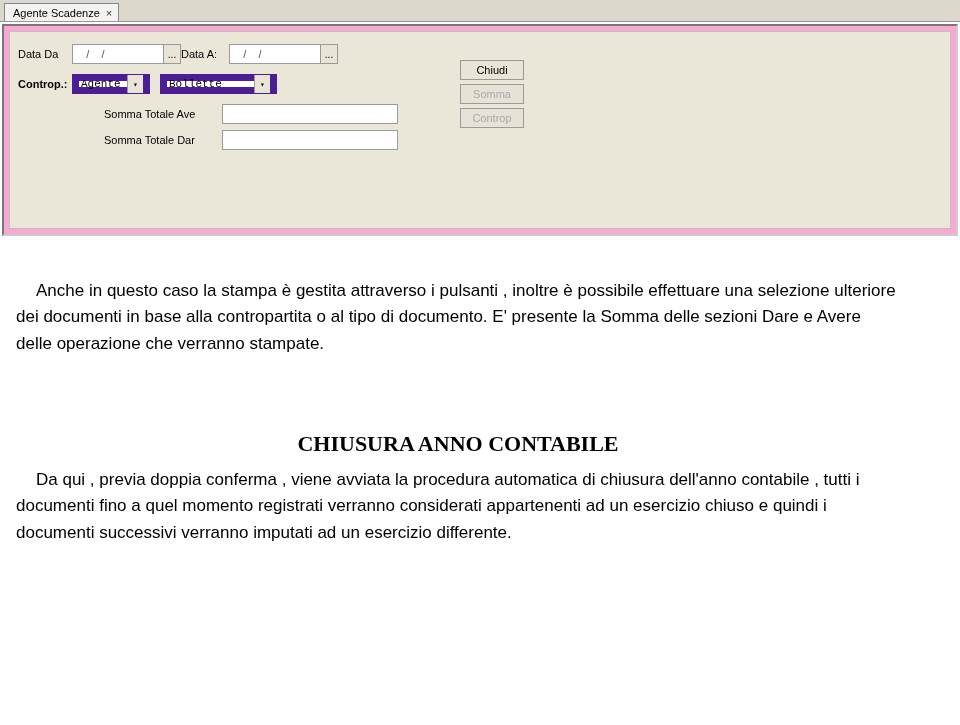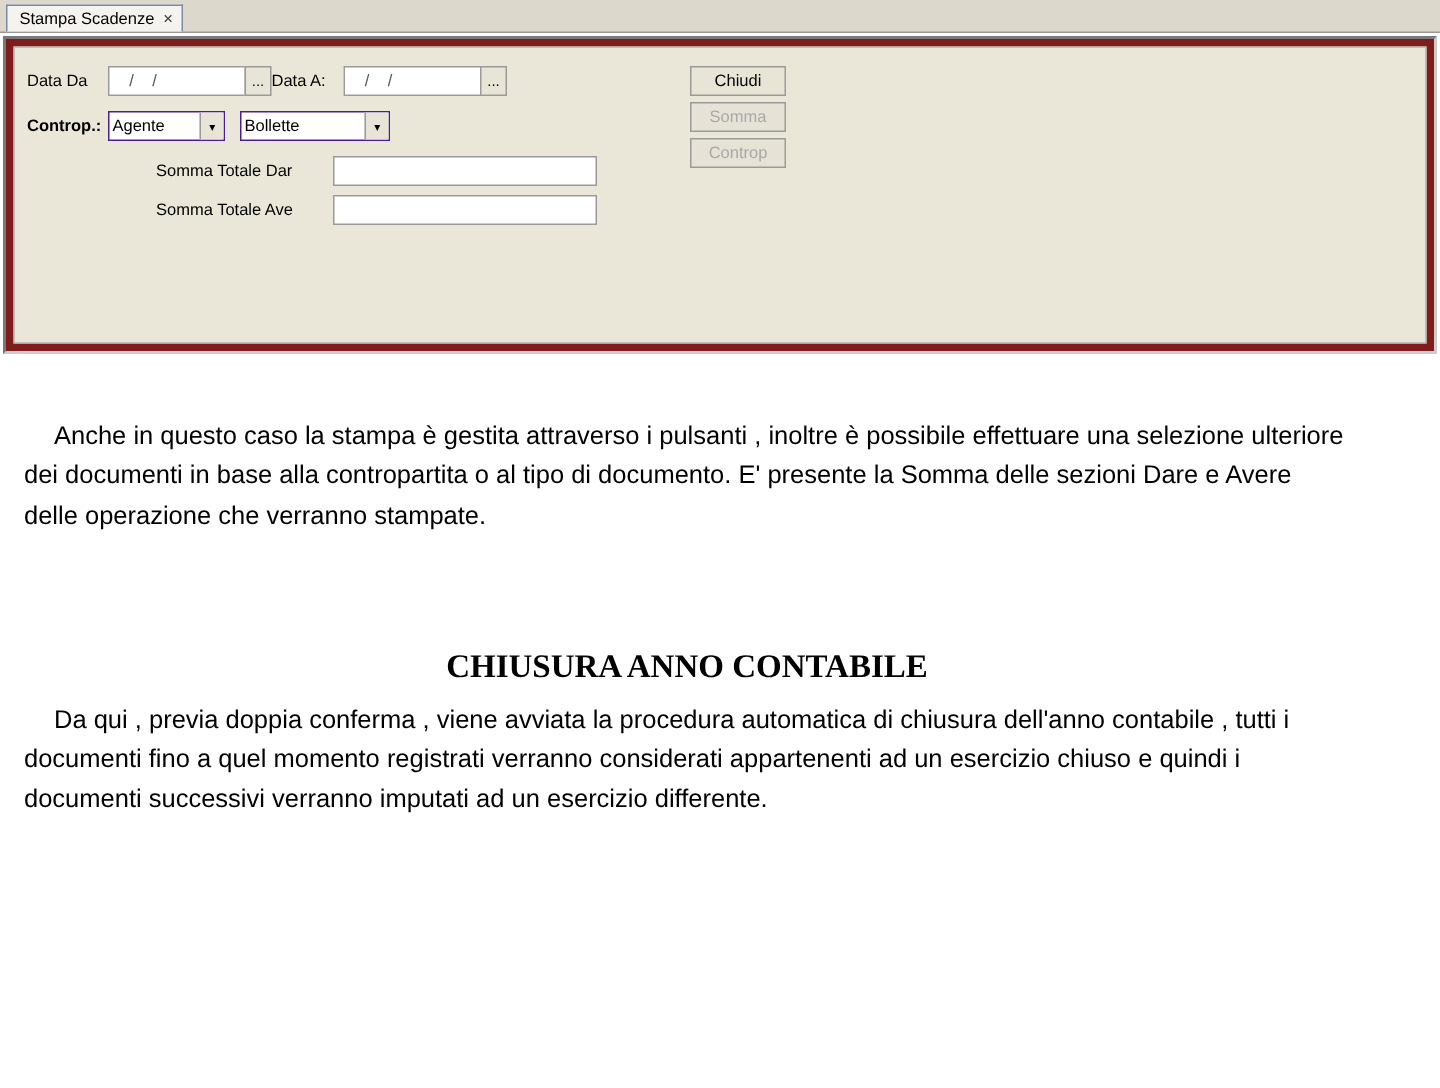--- a/index.html
+++ b/index.html
@@ -2,51 +2,51 @@
 <html><head>
 <meta charset="utf-8">
 <style>
   * { box-sizing: border-box; margin: 0; padding: 0; }
   body { font-family: Tahoma, Arial, sans-serif; background: #fff; width: 960px; height: 725px; overflow: hidden; }
 
   .tab-strip { background: #dcd8cc; height: 22px; display: flex; align-items: flex-end; padding-left: 4px; border-bottom: 1px solid #999; }
   .tab { background: #f4f3ef; border: 1px solid #7a8aa6; border-bottom: none; padding: 2px 6px 2px 8px; font-size: 11px; color: #000; display: flex; align-items: center; gap: 6px; height: 18px; }
   .tab .close { font-size: 11px; color: #333; cursor: pointer; }
 
-  .dialog-outer { border: 2px inset #ccc; background: #7f1d1d; margin: 2px 2px 0 2px; padding: 5px; }
+  .dialog-outer { border: 2px inset #ccc; background: #f9a8d4; margin: 2px 2px 0 2px; padding: 5px; }
   .dialog-frame { border: 1px solid #bfbfbf; background: #eae7d9; padding: 12px 8px 10px 8px; height: 198px; position: relative; }
 
   .row { display: flex; align-items: center; margin-bottom: 10px; }
   .lbl { font-size: 11px; color: #000; margin-right: 4px; }
   .date-box { width: 92px; height: 20px; border: 1px solid #9a9a9a; background: #fff; font-size: 11px; padding: 2px 4px; color: #555; }
   .ellipsis-btn { width: 18px; height: 20px; border: 1px solid #9a9a9a; background: #e8e4d6; font-size: 10px; margin-left: -1px; cursor: pointer; display: inline-flex; align-items: center; justify-content: center; }
-  .combo { height: 20px; border: 1px solid #4c1d95; background: #fff; font-size: 11px; padding: 2px 2px; display: inline-flex; align-items: center; justify-content: space-between; }
+  .combo { height: 20px; border: 7px solid #4c1d95; background: #fff; font-size: 11px; padding: 2px 2px; display: inline-flex; align-items: center; justify-content: space-between; font-family: Liberation Mono, monospace; }
   .combo .arrow { background: #e8e4d6; border-left: 1px solid #9a9a9a; width: 16px; height: 18px; display: inline-flex; align-items: center; justify-content: center; font-size: 8px; margin-right: -2px; margin-top: -2px; margin-bottom: -2px; }
   .combo1 { width: 78px; }
-  .combo2 { width: 100px; margin-left: 10px; }
+  .combo2 { width: 117px; margin-left: 10px; }
 
-  .button-col { position: absolute; left: 450px; top: 12px; display: flex; flex-direction: column; gap: 4px; }
+  .button-col { position: absolute; left: 450px; top: 28px; display: flex; flex-direction: column; gap: 4px; }
   .btn { width: 64px; height: 20px; border: 1px solid #9a9a9a; background: #e8e4d6; font-size: 11px; cursor: pointer; }
   .btn.disabled { color: #a8a8a8; background: #e6e3d6; cursor: default; }
 
   .sum-row { display: flex; align-items: center; margin-bottom: 6px; }
   .sum-lbl { font-size: 11px; color: #000; width: 118px; }
   .sum-box { width: 176px; height: 20px; border: 1px solid #9a9a9a; background: #fff; }
 
   .doc { padding: 20px 60px 0 16px; font-family: Arial, sans-serif; font-size: 17px; line-height: 1.55; color: #000; }
   .doc p { margin: 22px 0 0 0; }
   .doc .heading { text-align: center; font-weight: bold; font-family: "Times New Roman", serif; font-size: 22px; margin-top: 70px; }
   .doc .indent { text-indent: 20px; }
 </style>
 </head>
 <body>
 
 <div class="tab-strip">
   <div class="tab">
-    <span>Stampa Scadenze</span>
+    <span>Agente Scadenze</span>
     <span class="close">×</span>
   </div>
 </div>
 
 <div class="dialog-outer">
   <div class="dialog-frame">
 
     <div class="row">
       <span class="lbl" style="width:50px;">Data Da</span>
       <input class="date-box" value="   /    /" style="">
@@ -64,25 +64,25 @@
         <span class="arrow">▾</span>
       </div>
       <div class="combo combo2">
         <span>Bollette</span>
         <span class="arrow">▾</span>
       </div>
     </div>
 
     <div style="margin-left:86px;margin-top:4px;">
       <div class="sum-row">
-        <span class="sum-lbl">Somma Totale Dar</span>
+        <span class="sum-lbl">Somma Totale Ave</span>
         <div class="sum-box"></div>
       </div>
       <div class="sum-row">
-        <span class="sum-lbl">Somma Totale Ave</span>
+        <span class="sum-lbl">Somma Totale Dar</span>
         <div class="sum-box"></div>
       </div>
     </div>
 
     <div class="button-col">
       <button class="btn">Chiudi</button>
       <button class="btn disabled">Somma</button>
       <button class="btn disabled">Controp</button>
     </div>
 

